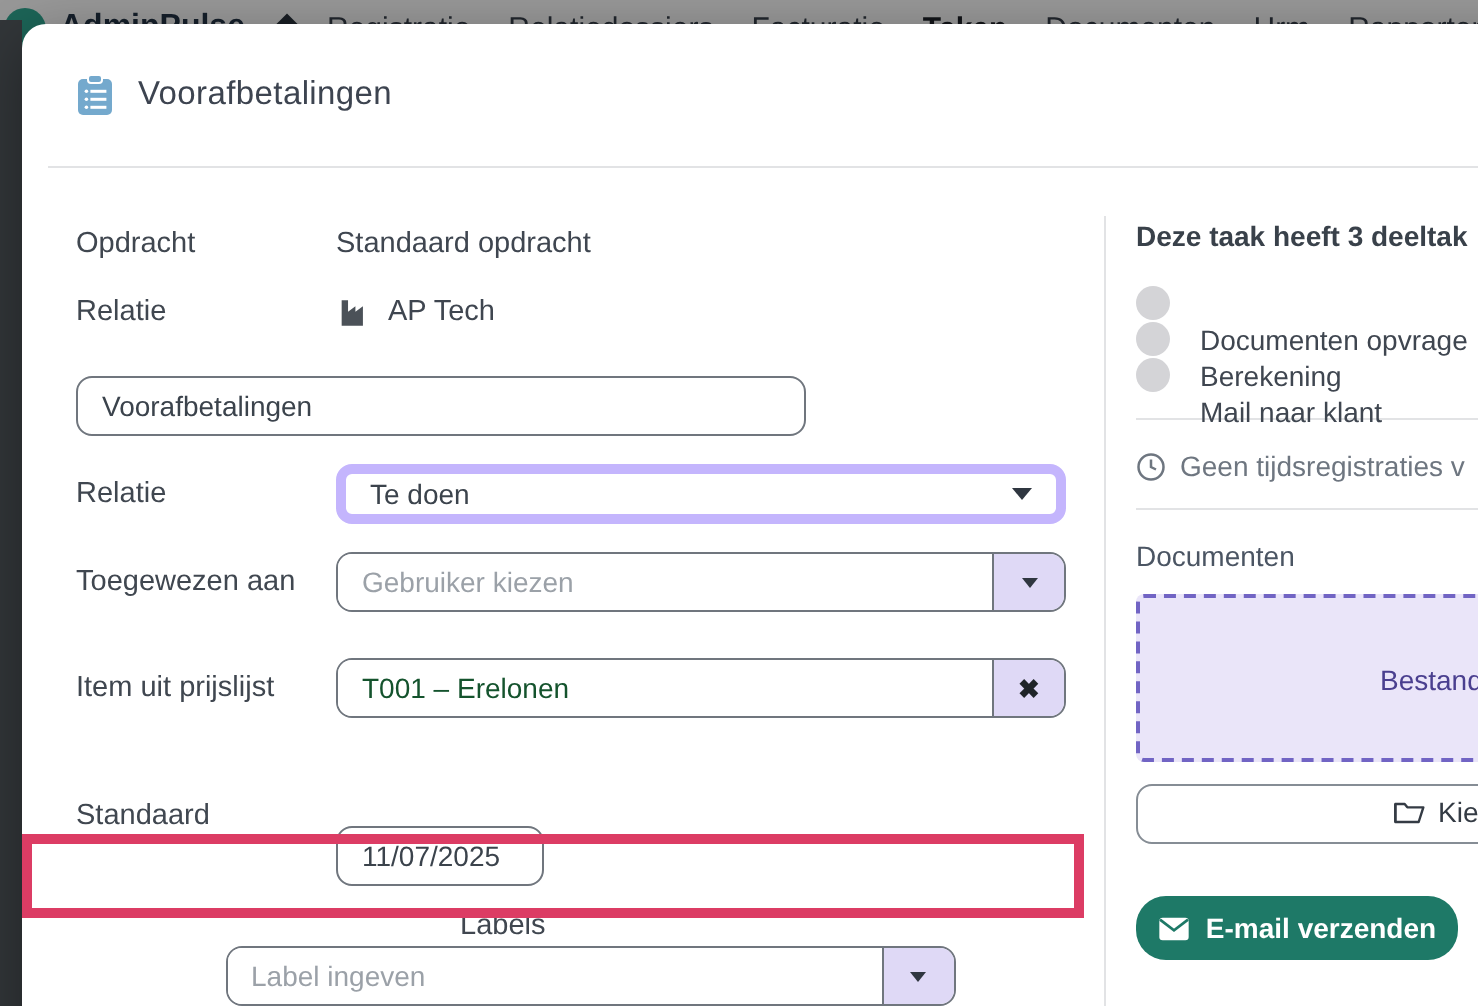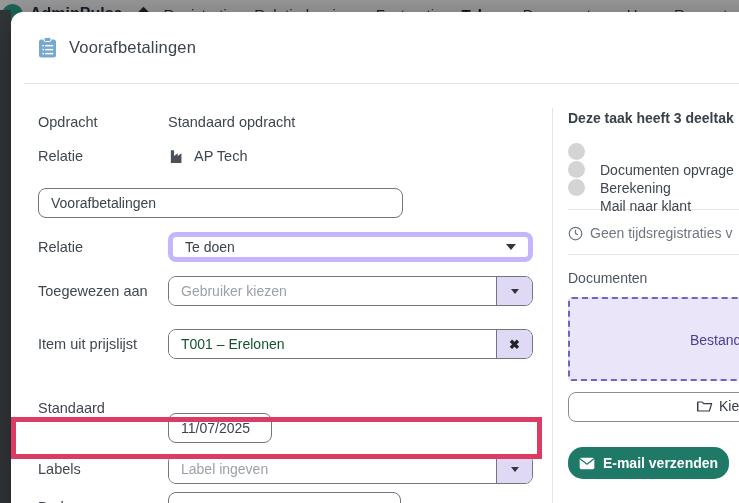--- a/index.html
+++ b/index.html
@@ -34,21 +34,21 @@
   .form-col{width:541px;flex:0 0 auto;padding:28px 0 0 27px;box-sizing:border-box;}
   .frow{display:flex;align-items:center;}
   .flabel{width:130px;flex:0 0 auto;font-size:14.5px;color:#404750;line-height:19px;}
   .fstatic{display:flex;align-items:center;font-size:14.5px;color:#3f4650;}
   .fstatic .ficon{margin-right:9px;display:inline-flex;}
   .row-static{height:20px;margin-bottom:22px;}
   .row-static2{height:20px;margin-bottom:14px;}
   .mb14{margin-bottom:14px;}
   .mb23{margin-bottom:23px;}
   .mb11{margin-bottom:11px;}
-  .mb13{margin-bottom:8px;}
+  .mb13{margin-bottom:8px;flex-direction:column;}
   .tinput{
     box-sizing:border-box;height:30px;border:1px solid #70767e;border-radius:8px;
     padding:0 12px;font-size:14px;color:#3b434c;font-family:"Liberation Sans",sans-serif;
     outline:none;background:#fff;
   }
   .tinput::placeholder{color:#9ba1a8;}
   .w-full{width:365px;}
   .w-deadline{width:104px;margin-top:40px;}
   .w-bedrag{width:233px;}
   .select{

